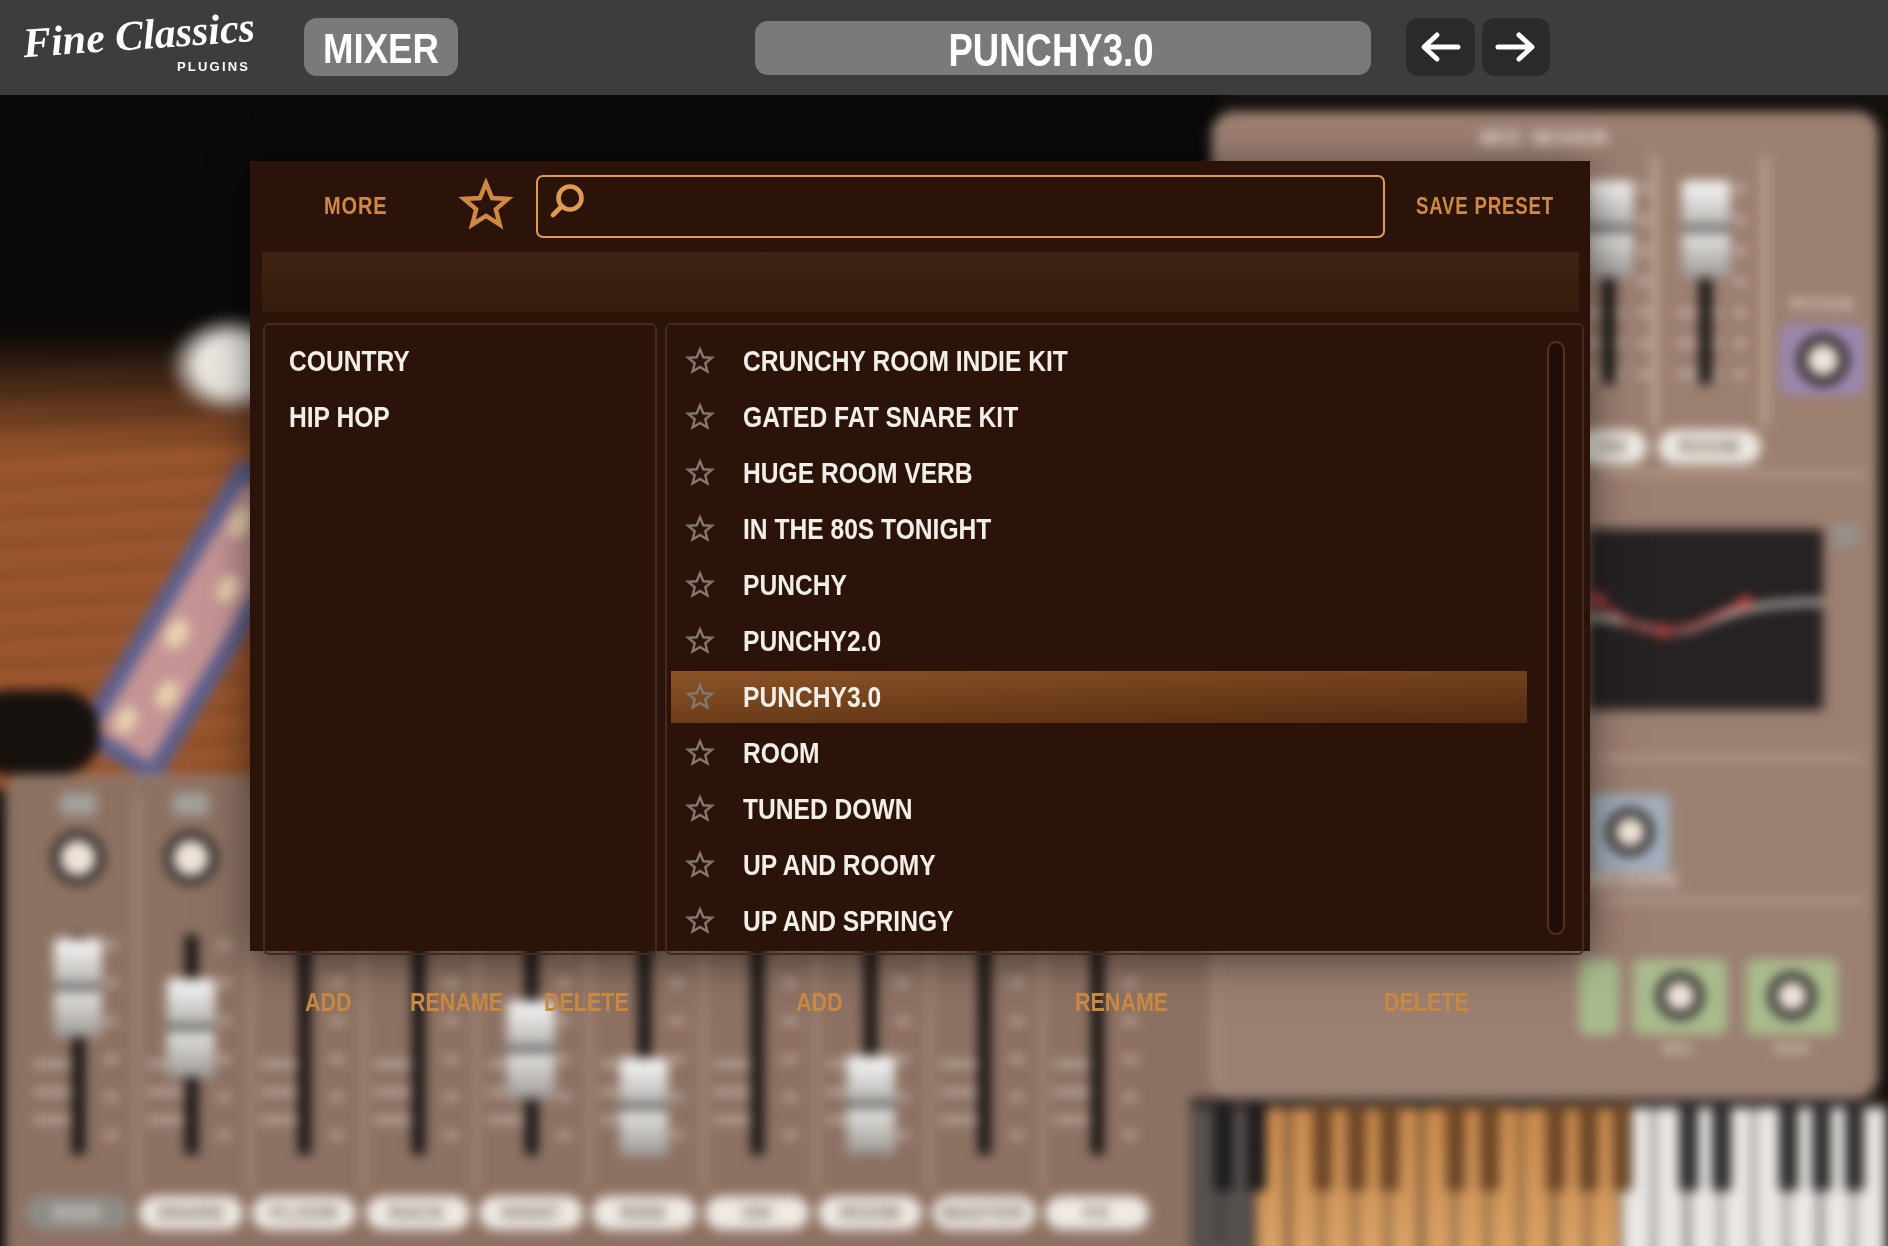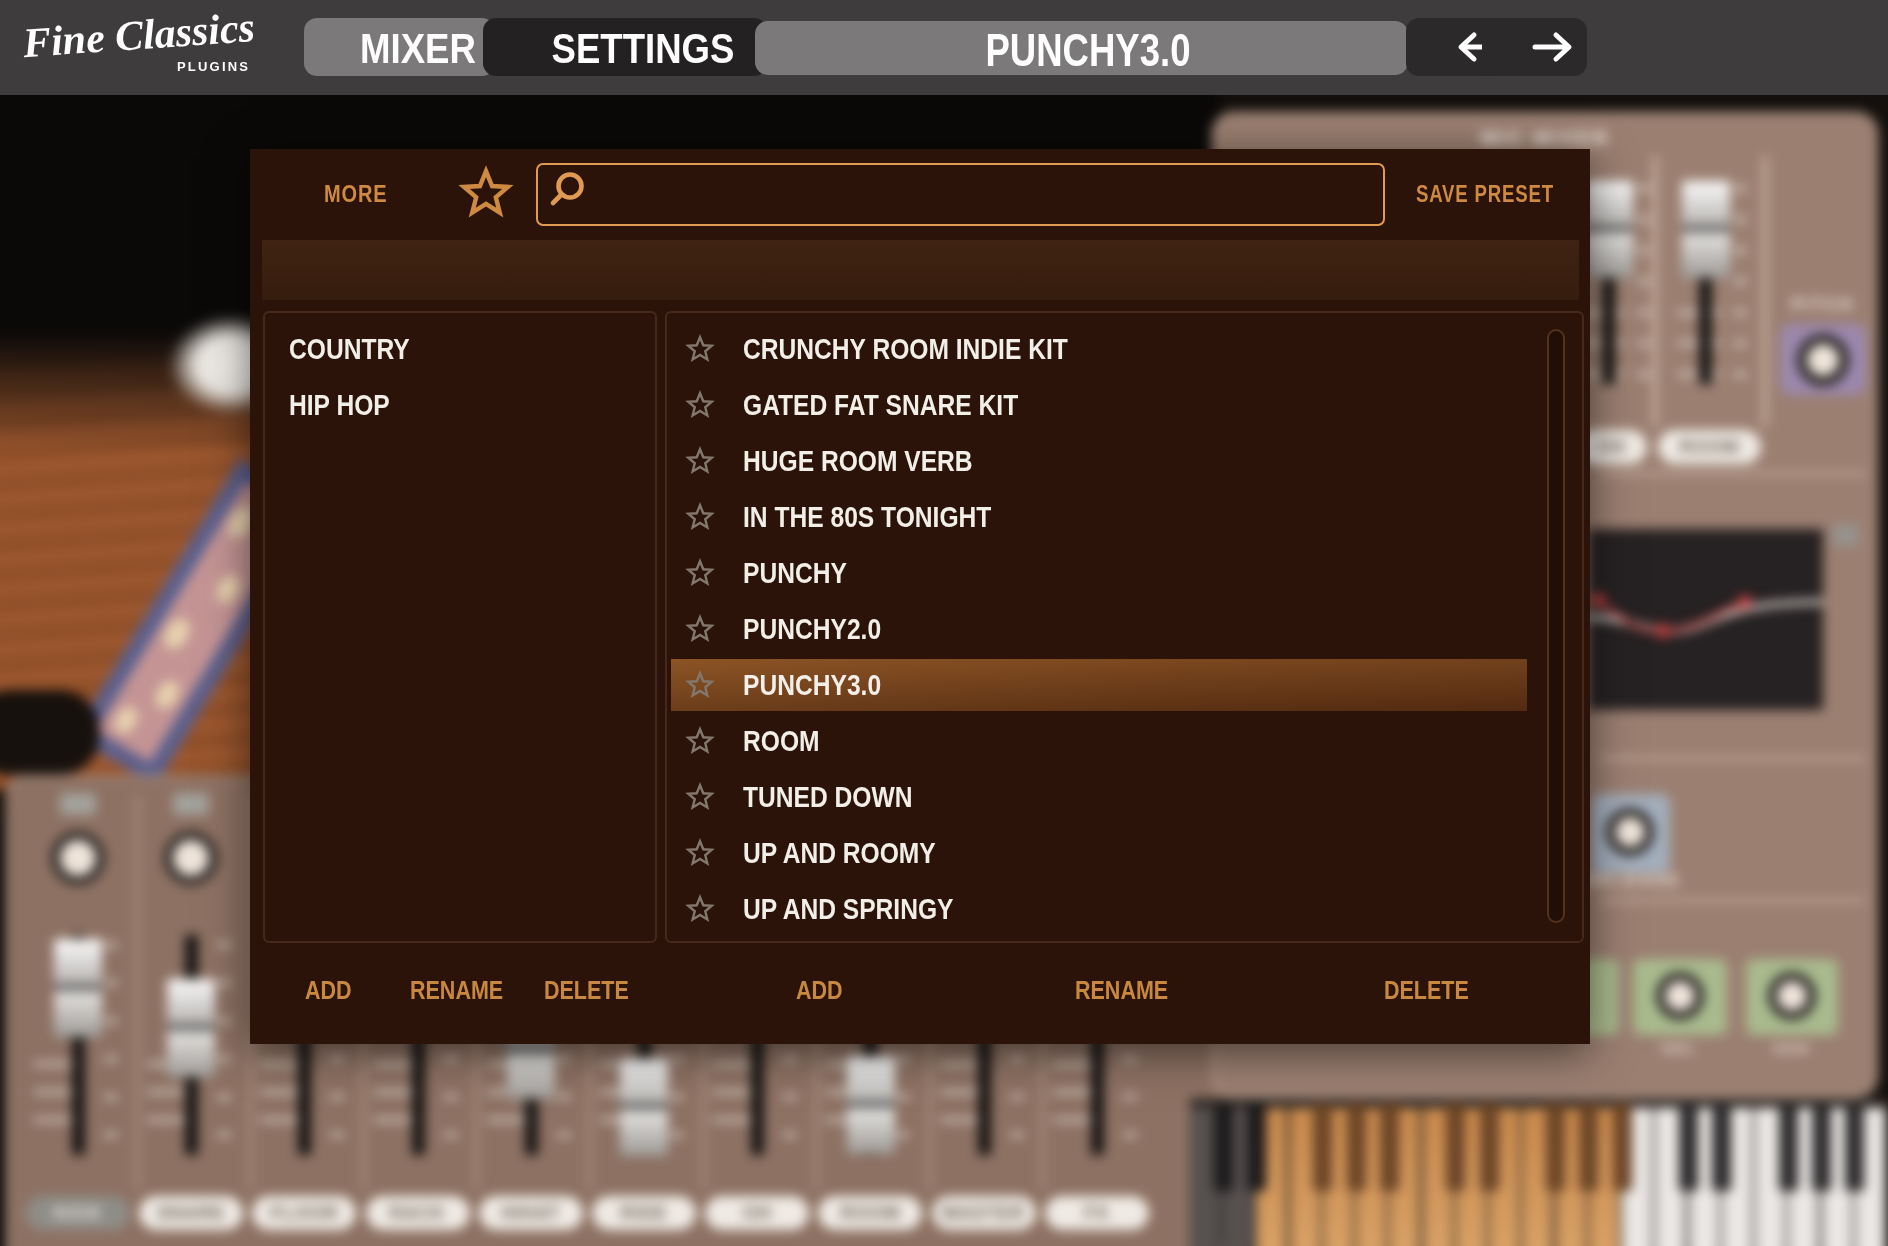--- a/index.html
+++ b/index.html
@@ -36,23 +36,23 @@
       font-size:21px;letter-spacing:2px;}
   .vline{width:4px;background:#d8c3b2;}
   .hline{height:3px;background:#cbb5a5;}
   .tinylabel{color:#f5eee6;font-weight:bold;font-size:16px;letter-spacing:3px;text-align:center;}
   
   .piano{left:1190px;top:1098px;width:698px;height:148px;background:#332c29;}
   .wkey{top:1108px;width:31px;height:158px;border-radius:0 0 4px 4px;position:absolute;}
   .bkey{top:1103px;width:19px;height:88px;border-radius:0 0 3px 3px;z-index:2;position:absolute;}
   
   #topbar{position:absolute;left:0;top:0;width:1888px;height:95px;background:#3e3c3d;z-index:10;}
-  .tbtn{position:absolute;top:18px;height:58px;border-radius:13px;color:#fff;text-align:center;padding-left:37px;}
-  
-  #panel{position:absolute;left:250px;top:149px;width:1340px;height:895px;background:#2b1309;z-index:5;
+  .tbtn{position:absolute;top:18px;height:58px;border-radius:13px;color:#fff;text-align:center;}
+  
+  #panel{position:absolute;left:250px;top:161px;width:1340px;height:790px;background:#2b1309;z-index:5;
      box-shadow:0 8px 40px rgba(0,0,0,.55);}
   .orange{color:#cf8a42;font-weight:bold;letter-spacing:1px;white-space:nowrap;}
   #search{position:absolute;left:286px;top:14px;width:845px;height:59px;border:2px solid #e09a52;border-radius:7px;}
   #strip{position:absolute;left:12px;top:91px;width:1317px;height:60px;background:linear-gradient(#402312,#351c0d);}
   .lbox{position:absolute;top:162px;height:628px;border:2px solid #46291a;border-radius:6px;}
   .row{position:absolute;left:5px;right:5px;height:52px;line-height:52px;color:#f2efe8;
        font-weight:bold;font-size:30px;letter-spacing:0;white-space:nowrap;}
   .row>span,.row>b{display:inline-block;transform:scaleX(0.82);transform-origin:left center;font-weight:bold;}
   .hl{background:linear-gradient(to bottom,rgba(255,170,80,.15),rgba(25,8,0,.12)),linear-gradient(to right,#78451e,#643616 60%,#5a2f13);}
   .bbtn{position:absolute;top:827px;color:#c98840;font-weight:bold;font-size:25px;letter-spacing:0;transform:scaleX(0.86);transform-origin:left center;}
@@ -322,25 +322,20 @@
 <div id="topbar">
   <svg class="abs" style="left:22px;top:10px" width="250" height="75">
     <text x="2" y="47" font-family="Liberation Serif" font-style="italic" font-weight="bold" font-size="42" fill="#fff" transform="rotate(-4 4 47)">Fine Classics</text>
     <text x="155" y="61" font-family="Liberation Sans" font-weight="bold" font-size="13" fill="#fff" letter-spacing="2.2">PLUGINS</text>
   </svg>
   <div class="tbtn" style="left:304px;width:154px;background:#7c797a;">
     <svg width="154" height="58">
         <text x="77" y="45" text-anchor="middle" font-family="Liberation Sans" font-weight="bold" font-size="43" fill="#fff" textLength="116" lengthAdjust="spacingAndGlyphs">MIXER</text>
       </svg>
   </div>
-  <div class="tbtn" style="left:483px;width:247px;background:#232122;">
-    <svg width="247" height="58">
-        <text x="123" y="45" text-anchor="middle" font-family="Liberation Sans" font-weight="bold" font-size="43" fill="#fff" textLength="183" lengthAdjust="spacingAndGlyphs">SETTINGS</text>
-      </svg>
-  </div>
   <div class="tbtn" style="left:755px;top:21px;height:54px;width:616px;background:#7c797a;">
     <svg width="616" height="54">
         <text x="296" y="45" text-anchor="middle" font-family="Liberation Sans" font-weight="bold" font-size="47" fill="#fff" textLength="205" lengthAdjust="spacingAndGlyphs">PUNCHY3.0</text>
       </svg>
   </div>
   <div class="tbtn" style="left:1406px;width:69px;background:#2b292a;">
     <svg width="69" height="58" viewBox="0 0 69 58">
         <path d="M52 29 H20 M31 17 L18 29 L31 41" stroke="#fff" stroke-width="5" fill="none" stroke-linecap="round" stroke-linejoin="round"></path>
       </svg>
   </div>

